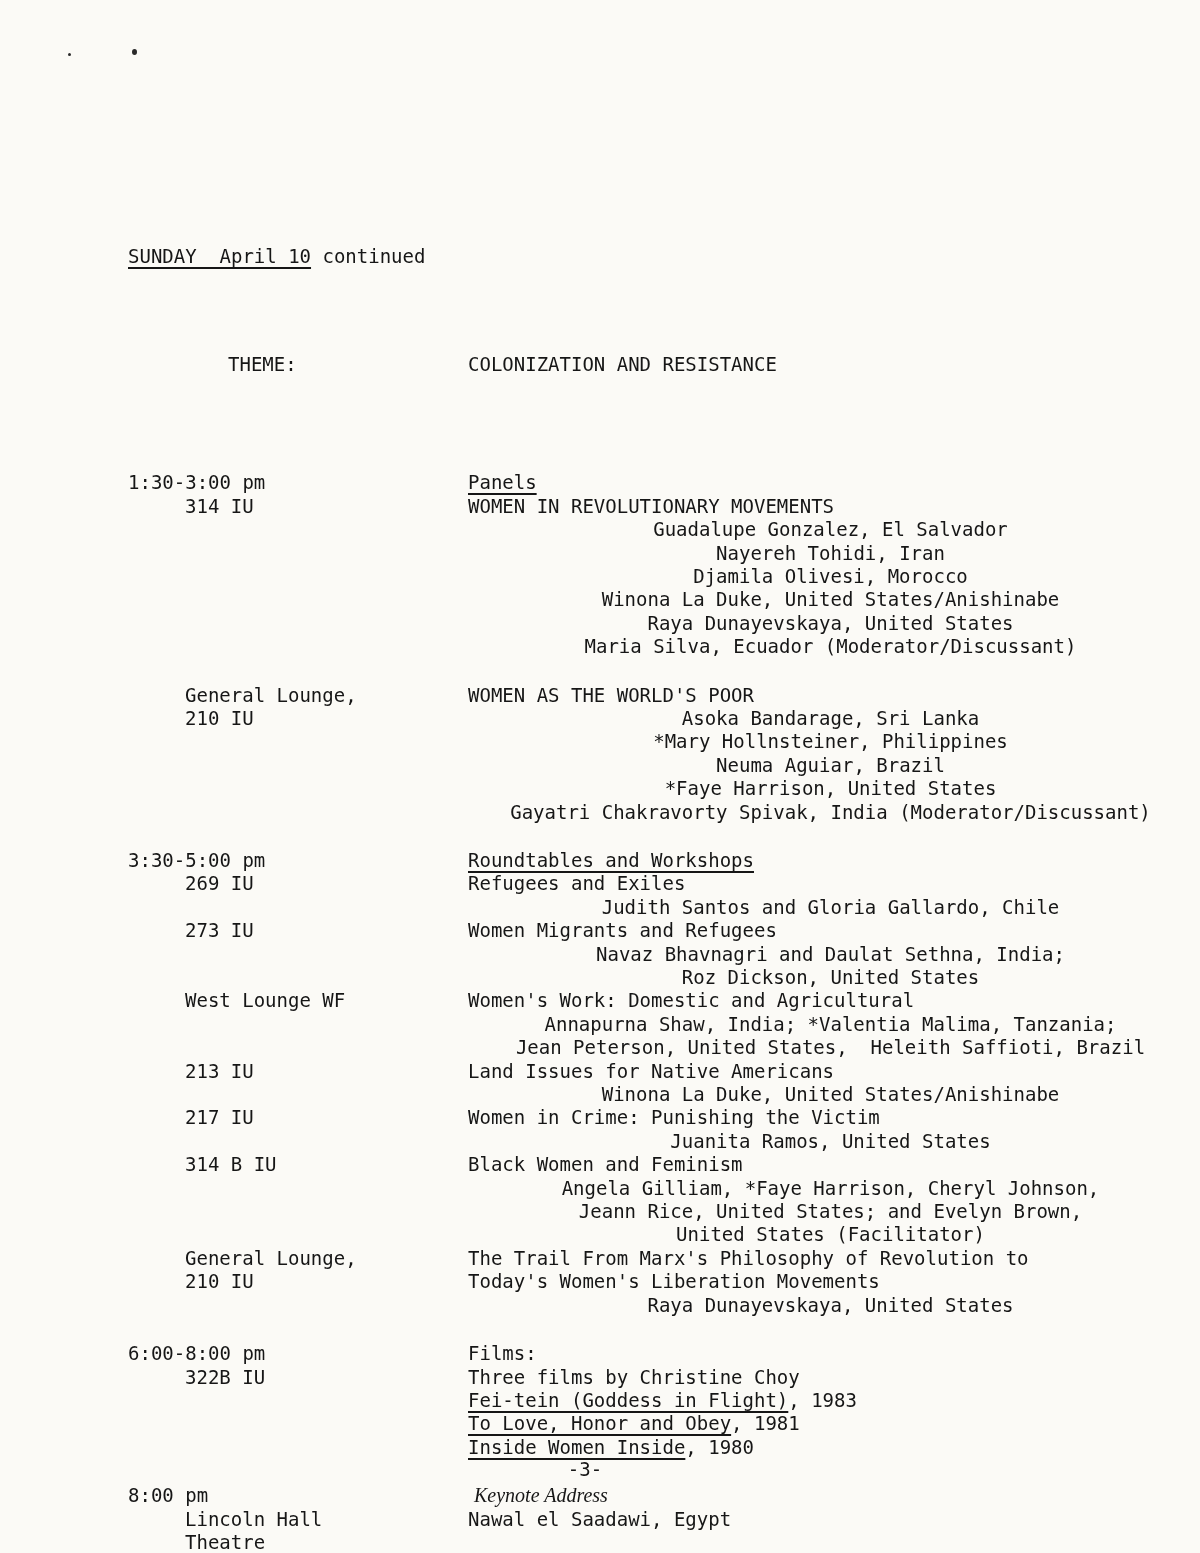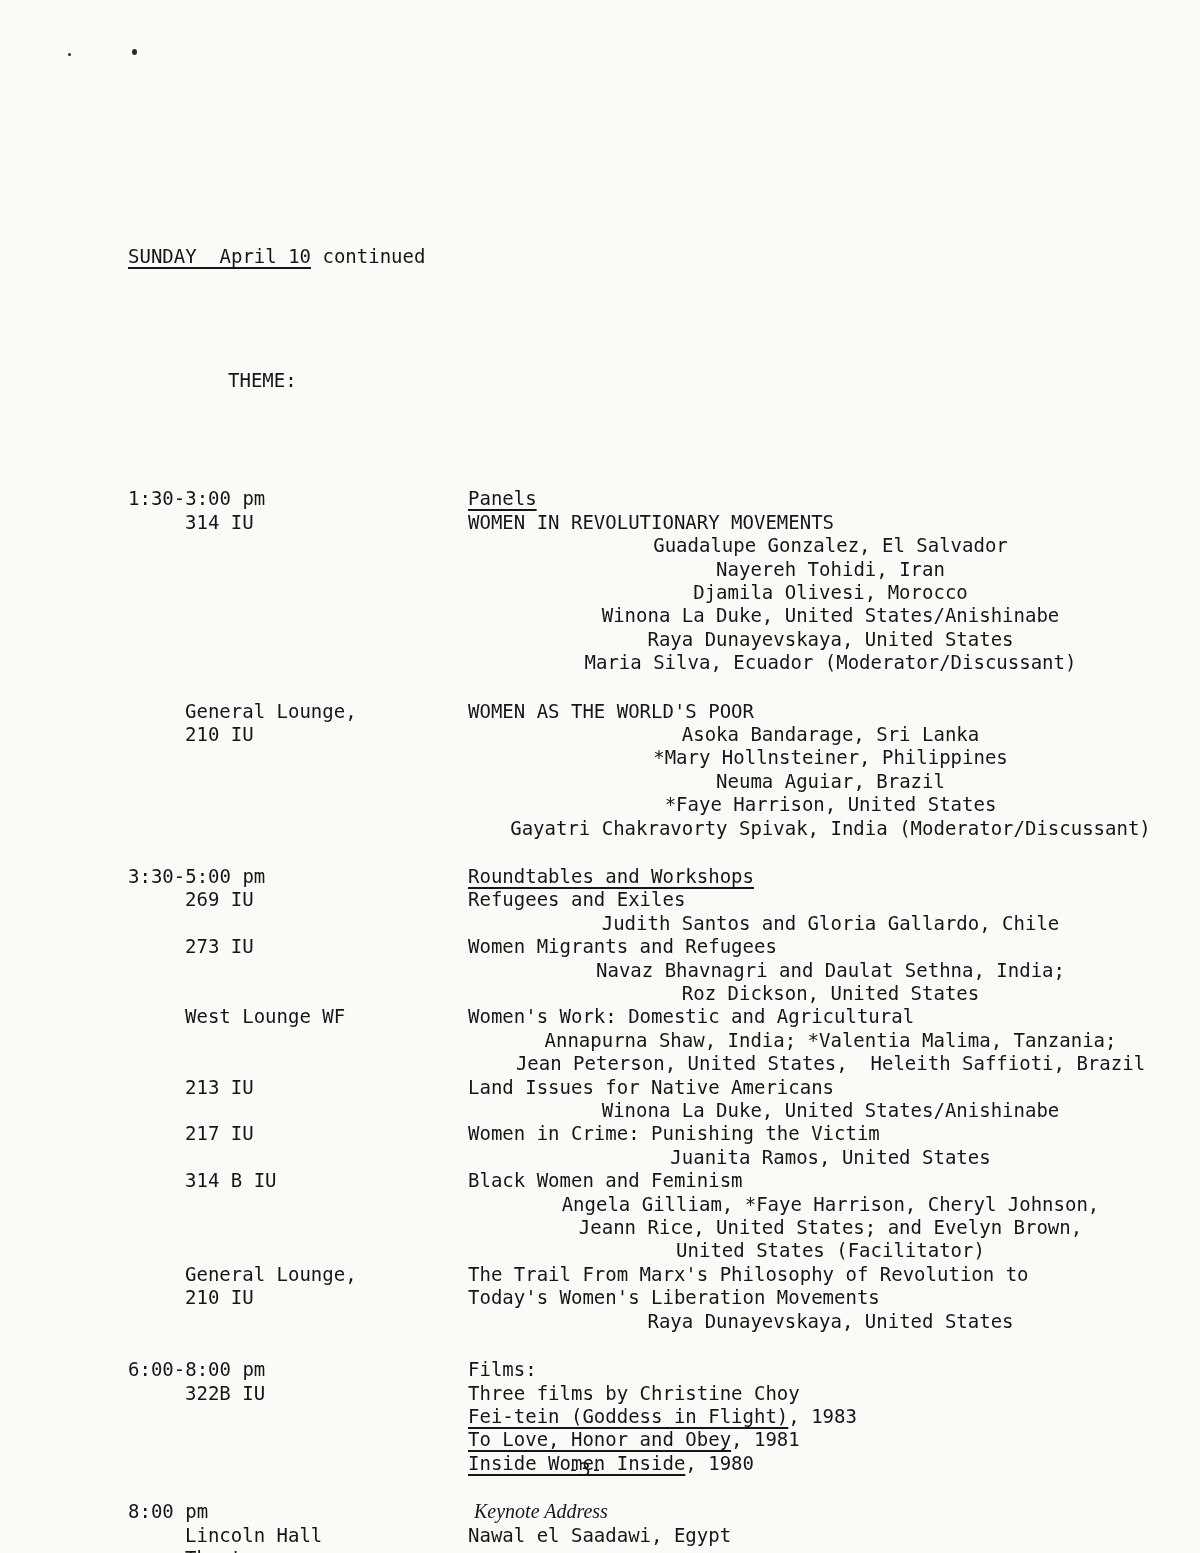--- a/index.html
+++ b/index.html
@@ -34,21 +34,21 @@
     text-decoration-thickness: 2px;
     text-underline-offset: 4px;
   }
   .it {
     font-family: Liberation Serif, serif;
     font-style: italic;
     font-size: 20px;
     padding-left: 6px;
   }
   .row { display: flex; }
-  .theme-row { margin-top: 30px; }
+  .theme-row { margin-top: 14px; }
   .cell-left {
     flex: 0 0 340px;
     width: 340px;
     box-sizing: border-box;
   }
   .theme-label { padding-left: 100px; }
   .ind { padding-left: 57px; }
   .cell-right { flex: 1 1 auto; }
   .rind { padding-left: 23px; text-align: center; }
   .section { margin-top: 25px; }
@@ -65,20 +65,21 @@
 
 <div class="page">
 
   <span class="speck s1"></span>
   <span class="speck s2"></span>
 
   <div class="day-header"><span class="u">SUNDAY  April 10</span><span> continued</span></div>
 
   <div class="row theme-row">
     <span class="cell-left theme-label">THEME:</span>
+    <span class="cell-right">COLONIZATION AND RESISTANCE</span>
   </div>
 
   <div><div class="section"><div class="row"><div class="cell-left" style="display: inline-block;">1:30-3:00 pm</div><div class="cell-right"><span class="u">Panels</span></div></div><div class="row"><div class="cell-left ind" style="display: inline-block;">314 IU</div><div class="cell-right"><span class="">WOMEN IN REVOLUTIONARY MOVEMENTS</span></div></div><div class="row"><div class="cell-left" style="display: inline-block;"></div><div class="cell-right rind"><span class="">Guadalupe Gonzalez, El Salvador</span></div></div><div class="row"><div class="cell-left" style="display: inline-block;"></div><div class="cell-right rind"><span class="">Nayereh Tohidi, Iran</span></div></div><div class="row"><div class="cell-left" style="display: inline-block;"></div><div class="cell-right rind"><span class="">Djamila Olivesi, Morocco</span></div></div><div class="row"><div class="cell-left" style="display: inline-block;"></div><div class="cell-right rind"><span class="">Winona La Duke, United States/Anishinabe</span></div></div><div class="row"><div class="cell-left" style="display: inline-block;"></div><div class="cell-right rind"><span class="">Raya Dunayevskaya, United States</span></div></div><div class="row"><div class="cell-left" style="display: inline-block;"></div><div class="cell-right rind"><span class="">Maria Silva, Ecuador (Moderator/Discussant)</span></div></div></div><div class="section"><div class="row"><div class="cell-left ind" style="display: inline-block;">General Lounge,</div><div class="cell-right"><span class="">WOMEN AS THE WORLD'S POOR</span></div></div><div class="row"><div class="cell-left ind" style="display: inline-block;">210 IU</div><div class="cell-right rind"><span class="">Asoka Bandarage, Sri Lanka</span></div></div><div class="row"><div class="cell-left" style="display: inline-block;"></div><div class="cell-right rind"><span class="">*Mary Hollnsteiner, Philippines</span></div></div><div class="row"><div class="cell-left" style="display: inline-block;"></div><div class="cell-right rind"><span class="">Neuma Aguiar, Brazil</span></div></div><div class="row"><div class="cell-left" style="display: inline-block;"></div><div class="cell-right rind"><span class="">*Faye Harrison, United States</span></div></div><div class="row"><div class="cell-left" style="display: inline-block;"></div><div class="cell-right rind"><span class="">Gayatri Chakravorty Spivak, India (Moderator/Discussant)</span></div></div></div><div class="section"><div class="row"><div class="cell-left" style="display: inline-block;">3:30-5:00 pm</div><div class="cell-right"><span class="u">Roundtables and Workshops</span></div></div><div class="row"><div class="cell-left ind" style="display: inline-block;">269 IU</div><div class="cell-right"><span class="">Refugees and Exiles</span></div></div><div class="row"><div class="cell-left" style="display: inline-block;"></div><div class="cell-right rind"><span class="">Judith Santos and Gloria Gallardo, Chile</span></div></div><div class="row"><div class="cell-left ind" style="display: inline-block;">273 IU</div><div class="cell-right"><span class="">Women Migrants and Refugees</span></div></div><div class="row"><div class="cell-left" style="display: inline-block;"></div><div class="cell-right rind"><span class="">Navaz Bhavnagri and Daulat Sethna, India;</span></div></div><div class="row"><div class="cell-left" style="display: inline-block;"></div><div class="cell-right rind"><span class="">Roz Dickson, United States</span></div></div><div class="row"><div class="cell-left ind" style="display: inline-block;">West Lounge WF</div><div class="cell-right"><span class="">Women's Work: Domestic and Agricultural</span></div></div><div class="row"><div class="cell-left" style="display: inline-block;"></div><div class="cell-right rind"><span class="">Annapurna Shaw, India; *Valentia Malima, Tanzania;</span></div></div><div class="row"><div class="cell-left" style="display: inline-block;"></div><div class="cell-right rind"><span class="">Jean Peterson, United States,  Heleith Saffioti, Brazil</span></div></div><div class="row"><div class="cell-left ind" style="display: inline-block;">213 IU</div><div class="cell-right"><span class="">Land Issues for Native Americans</span></div></div><div class="row"><div class="cell-left" style="display: inline-block;"></div><div class="cell-right rind"><span class="">Winona La Duke, United States/Anishinabe</span></div></div><div class="row"><div class="cell-left ind" style="display: inline-block;">217 IU</div><div class="cell-right"><span class="">Women in Crime: Punishing the Victim</span></div></div><div class="row"><div class="cell-left" style="display: inline-block;"></div><div class="cell-right rind"><span class="">Juanita Ramos, United States</span></div></div><div class="row"><div class="cell-left ind" style="display: inline-block;">314 B IU</div><div class="cell-right"><span class="">Black Women and Feminism</span></div></div><div class="row"><div class="cell-left" style="display: inline-block;"></div><div class="cell-right rind"><span class="">Angela Gilliam, *Faye Harrison, Cheryl Johnson,</span></div></div><div class="row"><div class="cell-left" style="display: inline-block;"></div><div class="cell-right rind"><span class="">Jeann Rice, United States; and Evelyn Brown,</span></div></div><div class="row"><div class="cell-left" style="display: inline-block;"></div><div class="cell-right rind"><span class="">United States (Facilitator)</span></div></div><div class="row"><div class="cell-left ind" style="display: inline-block;">General Lounge,</div><div class="cell-right"><span class="">The Trail From Marx's Philosophy of Revolution to</span></div></div><div class="row"><div class="cell-left ind" style="display: inline-block;">210 IU</div><div class="cell-right"><span class="">Today's Women's Liberation Movements</span></div></div><div class="row"><div class="cell-left" style="display: inline-block;"></div><div class="cell-right rind"><span class="">Raya Dunayevskaya, United States</span></div></div></div><div class="section"><div class="row"><div class="cell-left" style="display: inline-block;">6:00-8:00 pm</div><div class="cell-right"><span class="">Films:</span></div></div><div class="row"><div class="cell-left ind" style="display: inline-block;">322B IU</div><div class="cell-right"><span class="">Three films by Christine Choy</span></div></div><div class="row"><div class="cell-left" style="display: inline-block;"></div><div class="cell-right"><span class="u">Fei-tein (Goddess in Flight)</span><span class="">, 1983</span></div></div><div class="row"><div class="cell-left" style="display: inline-block;"></div><div class="cell-right"><span class="u">To Love, Honor and Obey</span><span class="">, 1981</span></div></div><div class="row"><div class="cell-left" style="display: inline-block;"></div><div class="cell-right"><span class="u">Inside Women Inside</span><span class="">, 1980</span></div></div></div><div class="section"><div class="row"><div class="cell-left" style="display: inline-block;">8:00 pm</div><div class="cell-right"><span class=" it">Keynote Address</span></div></div><div class="row"><div class="cell-left ind" style="display: inline-block;">Lincoln Hall</div><div class="cell-right"><span class="">Nawal el Saadawi, Egypt</span></div></div><div class="row"><div class="cell-left ind" style="display: inline-block;">Theatre</div><div class="cell-right"></div></div></div></div>
 
   
 
   <div class="page-number">-3-</div>
 
 </div>
 

